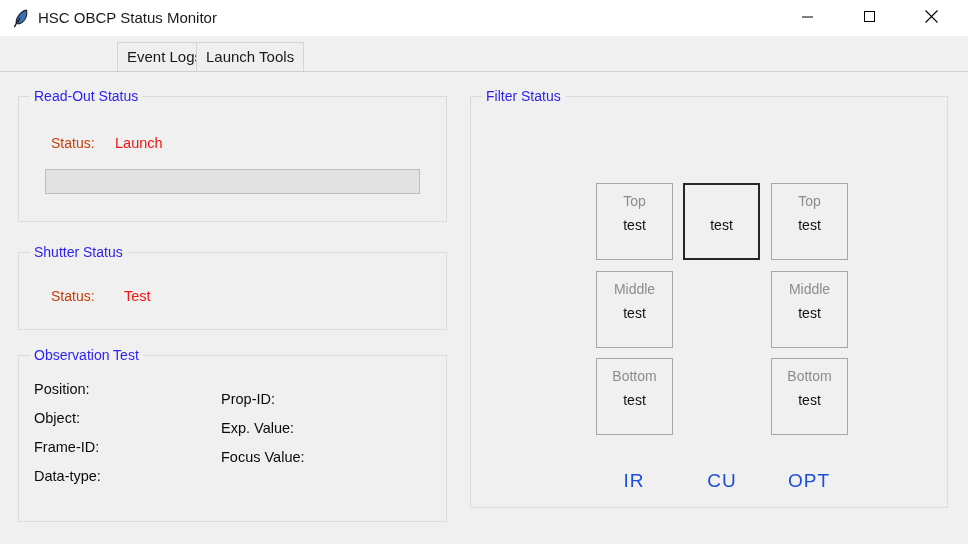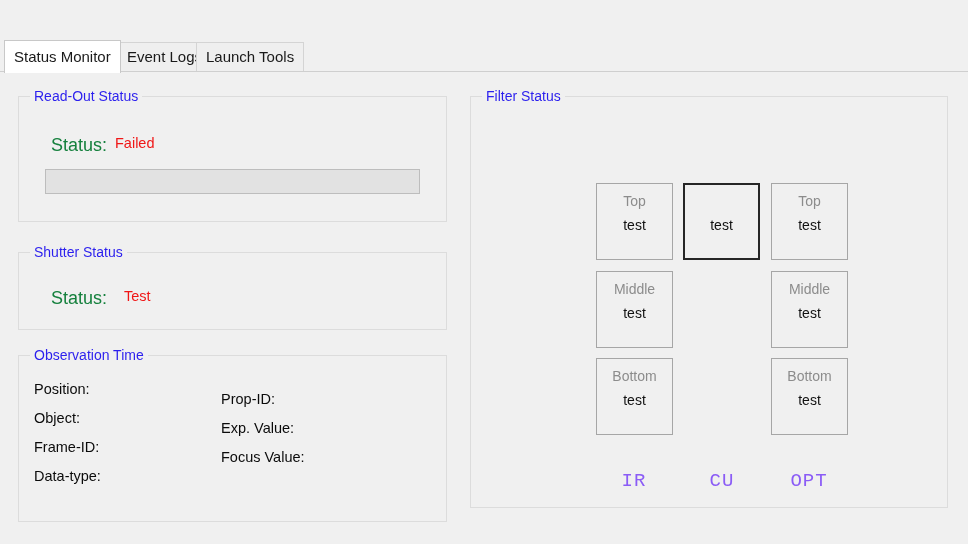--- a/index.html
+++ b/index.html
@@ -121,22 +121,22 @@
   }
 
   #frame-readout    { left: 18px;  top: 24px;  width: 429px; height: 126px; }
   #frame-shutter    { left: 18px;  top: 180px; width: 429px; height: 78px;  }
   #frame-obsinfo    { left: 18px;  top: 283px; width: 429px; height: 167px; }
   #frame-filter     { left: 470px; top: 24px;  width: 478px; height: 412px; }
 
   
   .status-label {
     position: absolute;
-    font-size: 18px;
-    color: #15803d;
+    font-size: 14px;
+    color: #c2410c;
     white-space: nowrap;
   }
   .status-value {
     position: absolute;
     font-size: 14.5px;
     color: #f01616;
     white-space: nowrap;
   }
   #readout-status-label { left: 32px; top: 38px; }
   #readout-status-value { left: 96px; top: 38px; }
@@ -194,55 +194,80 @@
     font-size: 14px;
     color: #111111;
     white-space: nowrap;
   }
   .fbox.selected .fbox-name { top: 32px; }
   .fcol-label {
     position: absolute;
     width: 90px;
     text-align: center;
     top: 373px;
-    font-family: Liberation Mono, monospace;
+    font-family: Liberation Sans, sans-serif;
     font-size: 19px;
     letter-spacing: 1px;
-    color: #8b5cf6;
+    color: #1d4ed8;
   }
 </style>
 </head>
 <body>
 
 <div id="window">
 
+  <div id="titlebar">
+
+    <svg id="app-icon" viewBox="0 0 22 22">
+      <path d="M16.6 3.1 C13.4 3.6 9.4 6.8 7.4 10.6 C6.3 12.6 5.9 14.4 6.2 15.6 L9.9 11.0 L7.4 16.6 C8.6 17.2 10.4 16.7 12.2 15.4 C15.4 13.0 17.4 8.4 16.6 3.1 Z" fill="#3b6fb5" stroke="#18202e" stroke-width="1.1" stroke-linejoin="round"></path>
+      <path d="M6.6 15.8 L4.6 19.6" stroke="#18202e" stroke-width="1.4" stroke-linecap="round"></path>
+    </svg>
+
+    <div id="title-text">HSC OBCP Status Monitor</div>
+
+    <div class="winbtn" id="btn-min">
+      <svg width="13" height="13" viewBox="0 0 13 13">
+        <line x1="1" y1="7" x2="12" y2="7" stroke="#000000" stroke-width="1"></line>
+      </svg>
+    </div>
+    <div class="winbtn" id="btn-max">
+      <svg width="13" height="13" viewBox="0 0 13 13">
+        <rect x="1.5" y="1.5" width="10" height="10" fill="none" stroke="#000000" stroke-width="1"></rect>
+      </svg>
+    </div>
+    <div class="winbtn" id="btn-close">
+      <svg width="15" height="15" viewBox="0 0 15 15">
+        <line x1="1.5" y1="1.5" x2="13.5" y2="13.5" stroke="#000000" stroke-width="1.1"></line>
+        <line x1="13.5" y1="1.5" x2="1.5" y2="13.5" stroke="#000000" stroke-width="1.1"></line>
+      </svg>
+    </div>
+  </div>
 
   <div id="tabstrip">
-    <div class="tab active" style="left:4px;">Status Monitor</div>
     <div class="tab" style="left:117px;">Event Logs</div>
     <div class="tab" style="left:196px;">Launch Tools</div>
   </div>
 
   <div id="content">
 
     <div class="lframe" id="frame-readout">
       <div class="lf-title">Read-Out Status</div>
       <div class="status-label" id="readout-status-label">Status:</div>
-      <div class="status-value" id="readout-status-value">Failed</div>
+      <div class="status-value" id="readout-status-value">Launch</div>
       <div id="readout-progress"></div>
     </div>
 
     <div class="lframe" id="frame-shutter">
       <div class="lf-title">Shutter Status</div>
       <div class="status-label" id="shutter-status-label">Status:</div>
       <div class="status-value" id="shutter-status-value">Test</div>
     </div>
 
     <div class="lframe" id="frame-obsinfo">
-      <div class="lf-title">Observation Time</div>
+      <div class="lf-title">Observation Test</div>
 
       <div class="obs-label obs-col-left" style="top:25px;">Position:</div>
       <div class="obs-label obs-col-left" style="top:54px;">Object:</div>
       <div class="obs-label obs-col-left" style="top:83px;">Frame-ID:</div>
       <div class="obs-label obs-col-left" style="top:112px;text-align:right;">Data-type:</div>
 
       <div class="obs-label obs-col-right" style="top:35px;">Prop-ID:</div>
       <div class="obs-label obs-col-right" style="top:64px;">Exp. Value:</div>
       <div class="obs-label obs-col-right" style="top:93px;">Focus Value:</div>
     </div>

